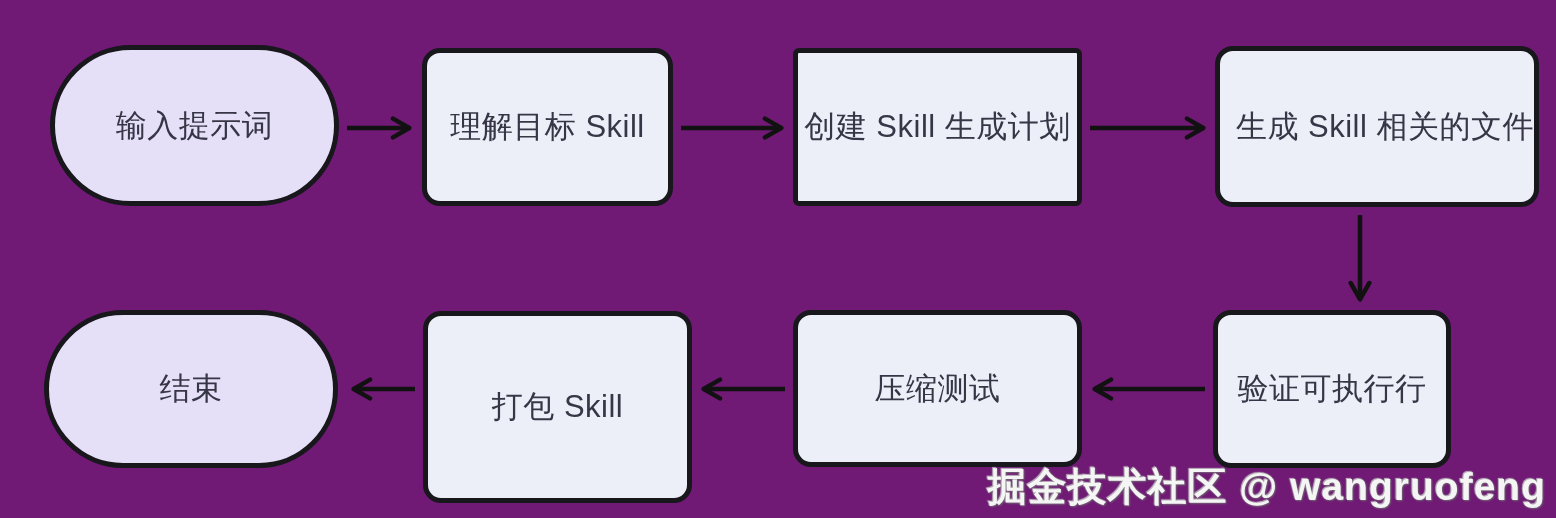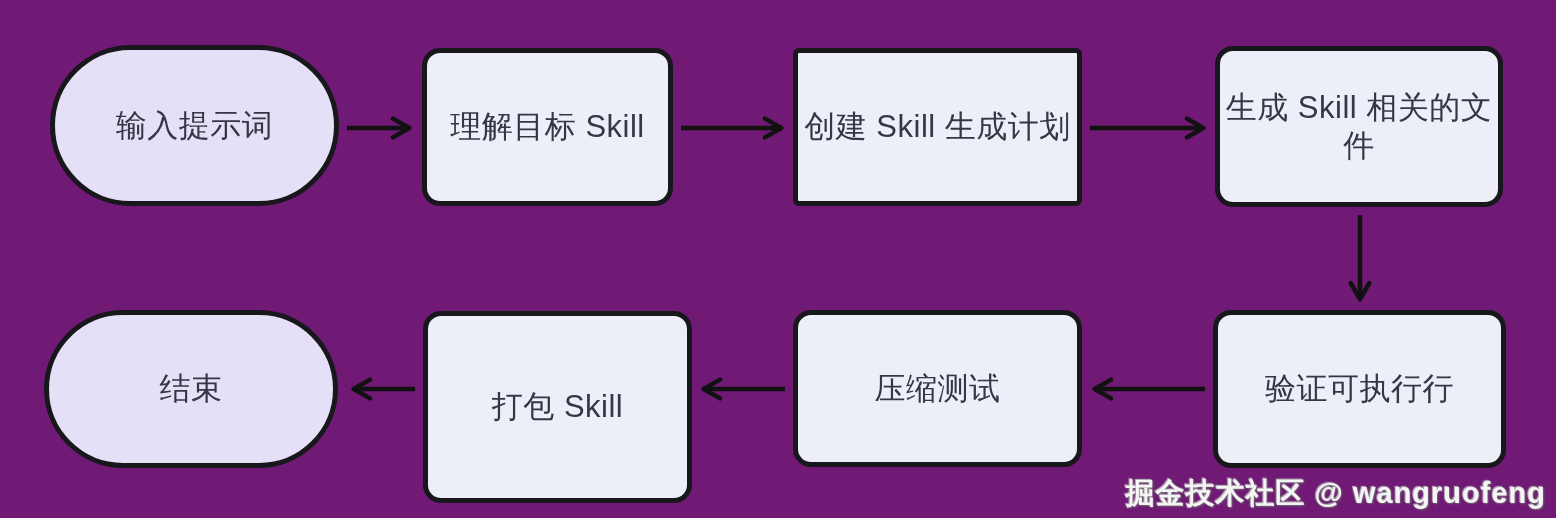--- a/index.html
+++ b/index.html
@@ -39,31 +39,31 @@
     border-radius: 18px;
   }
   .node.stadium {
     background: #e5dff7;
     border-radius: 85px;
   }
   
   #node-start        { left: 50px;   top: 45px;  width: 289px; height: 161px; }
   #node-understand   { left: 422px;  top: 48px;  width: 251px; height: 158px; }
   #node-plan         { left: 793px;  top: 48px;  width: 289px; height: 158px; border-radius: 6px; }
-  #node-generate     { left: 1215px; top: 46px;  width: 288px; height: 161px; }
-  #node-validate     { left: 1213px; top: 310px; width: 293px; height: 158px; }
+  #node-generate     { left: 1215px; top: 46px;  width: 324px; height: 161px; justify-content: flex-end; }
+  #node-validate     { left: 1213px; top: 310px; width: 238px; height: 158px; }
   #node-compress     { left: 793px;  top: 310px; width: 289px; height: 157px; text-align: right; }
   #node-package      { left: 423px;  top: 311px; width: 269px; height: 192px; }
   #node-end          { left: 44px;   top: 310px; width: 294px; height: 158px; }
 
   .watermark {
     position: absolute;
     right: 10px;
     bottom: 4px;
-    font-size: 29px;
+    font-size: 39px;
     font-weight: 600;
     letter-spacing: 1px;
     color: rgba(255, 255, 255, 0.92);
     text-shadow:
       0 0 2px rgba(125, 125, 125, 0.9),
       1px 1px 2px rgba(110, 110, 110, 0.75),
       -1px -1px 1px rgba(225, 225, 225, 0.9);
     white-space: nowrap;
   }
 </style>

